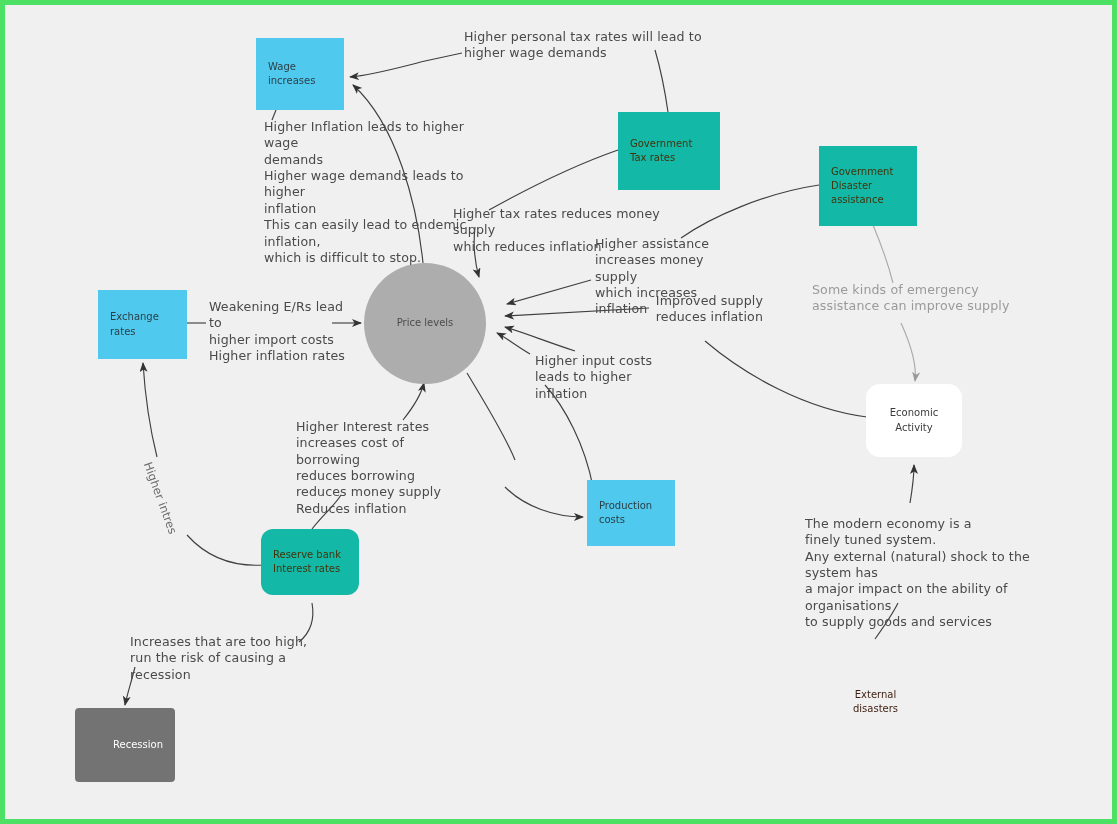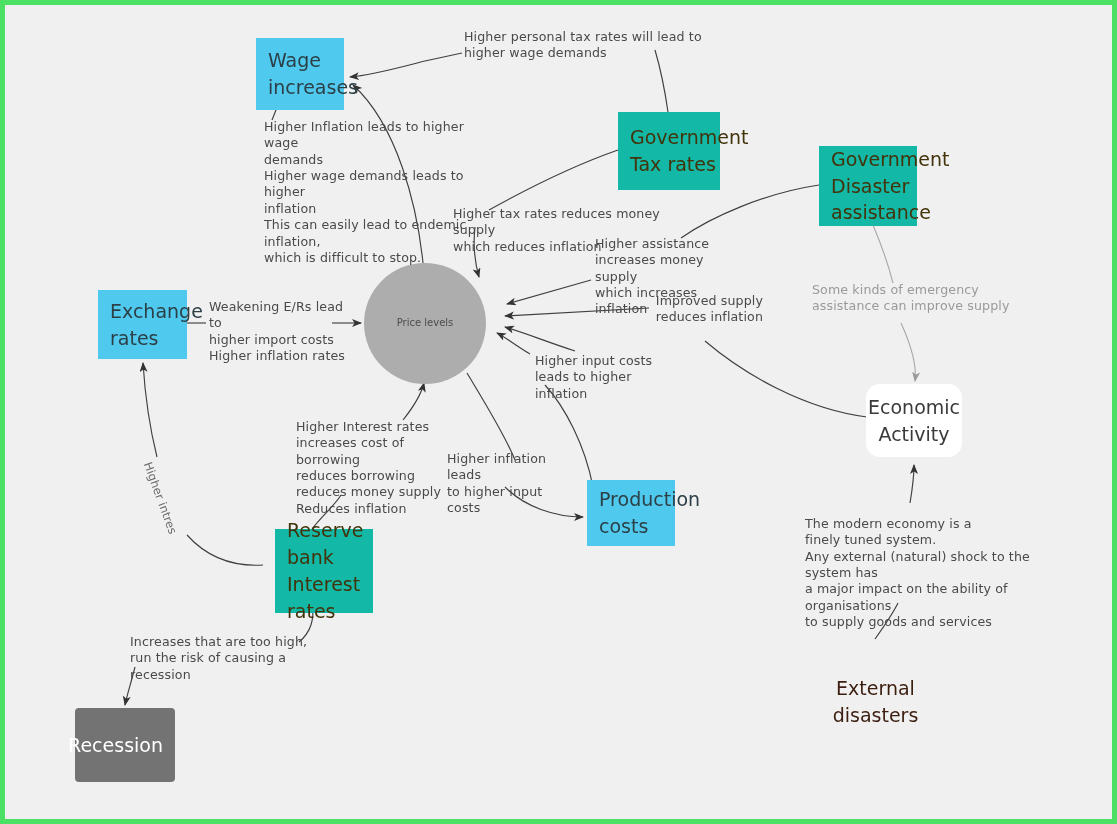--- a/index.html
+++ b/index.html
@@ -24,21 +24,21 @@
     width: 1117px;
     height: 824px;
     pointer-events: none;
   }
   .node {
     position: absolute;
     box-sizing: border-box;
     display: flex;
     align-items: center;
     padding: 10px 12px;
-    font-size: 19px;
+    font-size: 10px;
     line-height: 1.42;
     color: #333333;
     white-space: pre-line;
   }
   .node.blue   { background: #4fc9ee; color: #2c3f46; }
   .node.yellow { background: #14b8a6; color: #42330a; }
   .node.red    { background: #737373; color: #ffffff; border-radius: 4px; justify-content: flex-end; text-align: center; }
   .node.white  { background: #ffffff; color: #3a3a3a; border-radius: 14px; justify-content: center; text-align: center; }
   .node.circle {
     background: #adadad;
@@ -170,21 +170,21 @@
   <div class="node white" style="left:861px; top:379px; width:96px; height:73px;">
     <span>Economic
 Activity</span>
   </div>
 
   <div class="node blue" style="left:582px; top:475px; width:88px; height:66px;">
     <span>Production
 costs</span>
   </div>
 
-  <div class="node yellow" style="left:270px; top:524px; width:98px; height:84px;">
+  <div class="node yellow" style="left:256px; top:524px; width:98px; height:66px;border-radius:12px;">
     <span>Reserve bank
 Interest rates</span>
   </div>
 
   <div class="node red" style="left:70px; top:703px; width:100px; height:74px;">
     <span>Recession</span>
   </div>
 
   <div class="node diamond" style="left:808px; top:634px; width:125px; height:126px;">
     <span class="diamond-shape"></span>
@@ -221,22 +221,20 @@
 
   <div class="edge-label" style="left:291px; top:414px; width:165px;">Higher Interest rates
 increases cost of borrowing
 reduces borrowing
 reduces money supply
 Reduces inflation</div>
 
   <div class="edge-label" style="left:530px; top:348px; width:150px;">Higher input costs
 leads to higher inflation</div>
 
-  <div class="edge-label" style="left:442px; top:446px; width:130px;">Higher inflation leads
-to higher input costs</div>
 
   <div class="edge-label rot" style="left:149px; top:455px; transform: rotate(70deg);">Higher intres</div>
 
   <div class="edge-label" style="left:125px; top:629px; width:200px;">Increases that are too high,
 run the risk of causing a recession</div>
 
   <div class="edge-label" style="left:773px; top:511px; width:245px;margin-left:27px;">The modern economy is a
 finely tuned system.
 Any external (natural) shock to the system has
 a major impact on the ability of organisations

